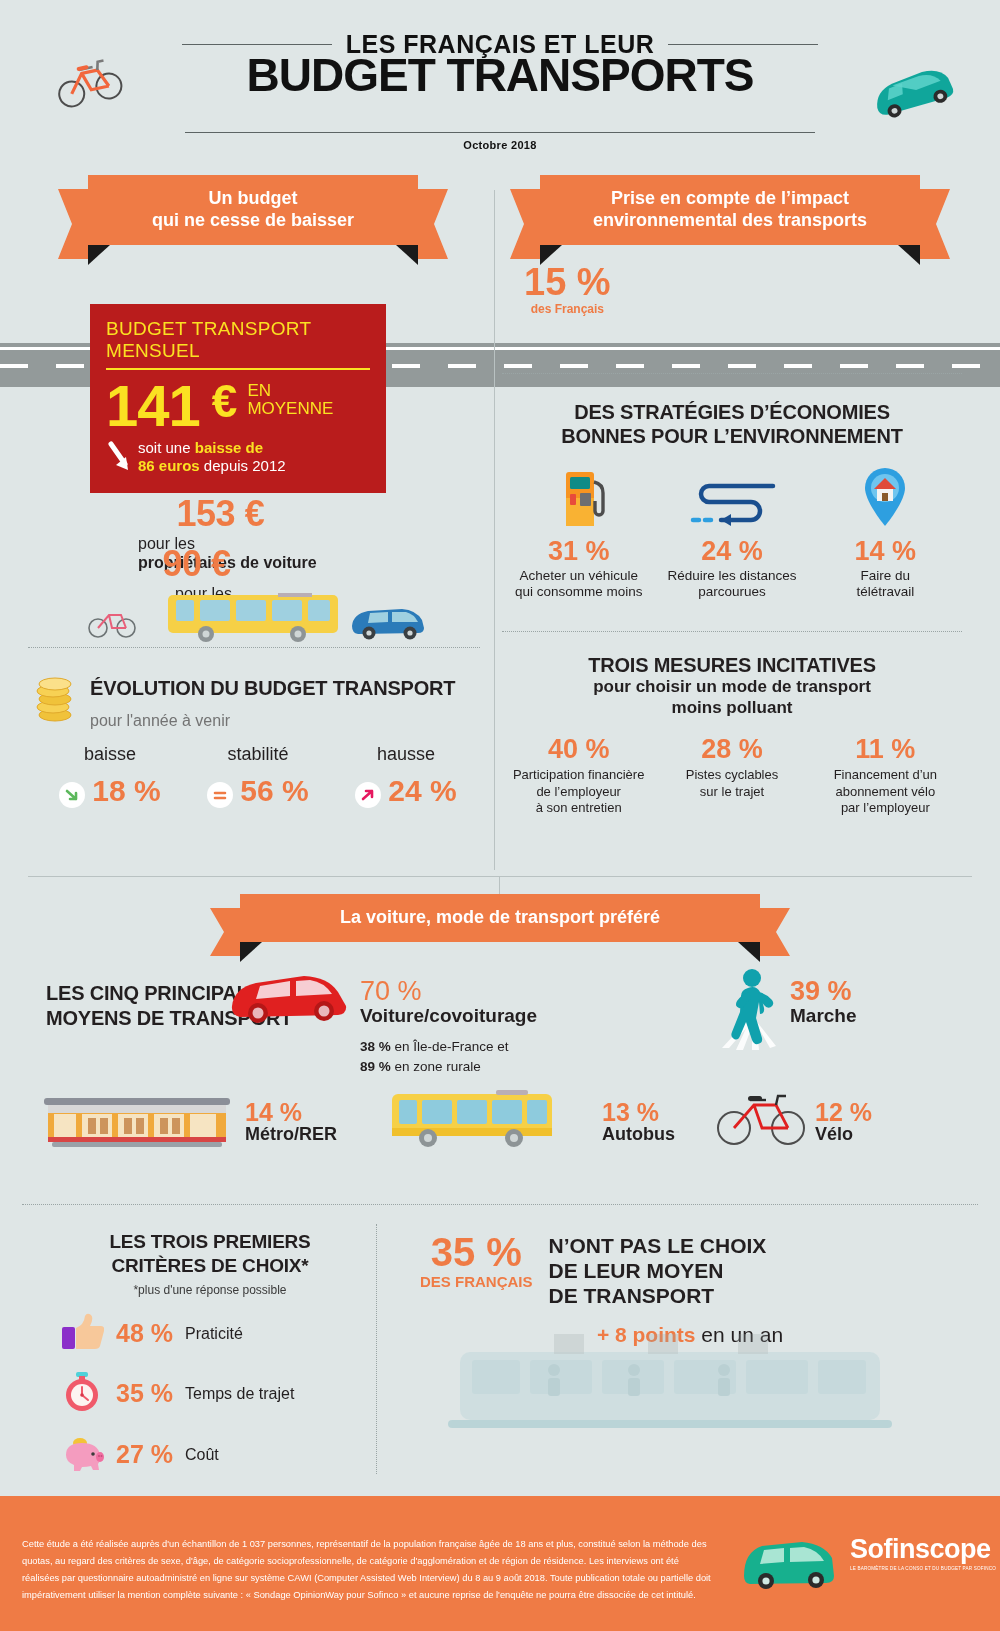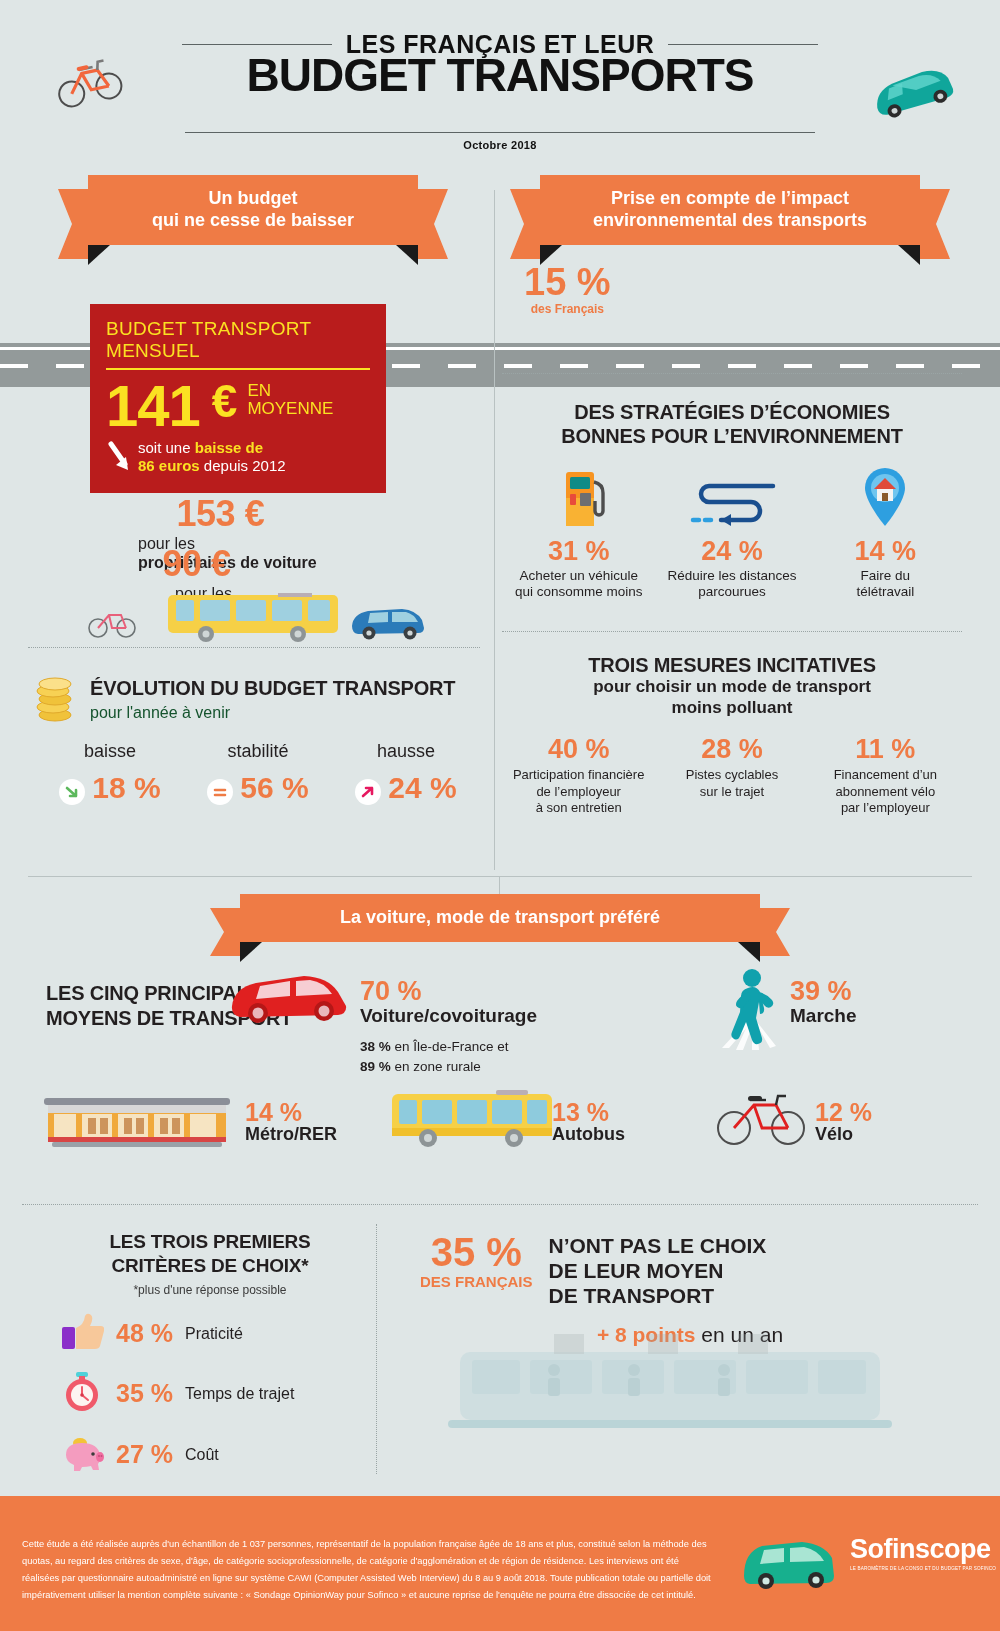--- a/index.html
+++ b/index.html
@@ -102,21 +102,21 @@
   
   .eur-row{display:flex;align-items:center;justify-content:flex-start;flex-direction:column;}
   .eur-big{font-size:36px;font-weight:bold;color:#ef7b45;letter-spacing:-.5px;}
   .eur-lbl{margin-left:14px;font-size:16px;line-height:1.16;color:#231f20;}
   .eur-lbl b{font-weight:bold;}
 
   .dotted{border-top:1.5px dotted #9aa5a5;}
 
   .evo-head{display:flex;align-items:flex-start;gap:12px;}
   .evo-title{font-size:20px;font-weight:bold;letter-spacing:-.2px;}
-  .evo-sub{font-size:16px;color:#14532d;margin-top:4px;}
+  .evo-sub{font-size:16px;color:#737373;margin-top:12px;}
 
   .evo-grid{display:flex;margin-top:14px;}
   .evo-cell{flex:1;text-align:center;}
   .evo-cap{font-size:18px;color:#231f20;}
   .evo-val-row{display:flex;align-items:flex-end;justify-content:center;gap:7px;margin-top:9px;}
   .evo-val{font-size:30px;font-weight:bold;color:#ef7b45;}
   .evo-icon{width:26px;height:26px;border-radius:50%;background:#fff;display:flex;align-items:center;justify-content:center;}
 
   
   .fifteen-row{display:flex;align-items:center;gap:14px;margin-top:34px;padding-left:22px;}
@@ -142,31 +142,31 @@
 
   
   .mid{position:absolute;top:876px;left:0;width:1000px;}
   .mid-rule{position:absolute;top:0;left:28px;right:28px;height:1px;background:#b9c2c2;}
   .mid-tick{position:absolute;top:0;left:499px;width:1px;height:22px;background:#b9c2c2;}
   .mid-banner{position:absolute;top:18px;left:240px;width:520px;}
 
   .five-title{position:absolute;top:105px;left:46px;font-size:20px;font-weight:bold;line-height:1.25;letter-spacing:-.2px;}
 
   .mode-car{position:absolute;top:100px;left:360px;}
-  .mode-car .pct{font-size:27px;font-weight:bold;color:#ef7b45;}
+  .mode-car .pct{font-size:27px;font-weight:normal;color:#ef7b45;}
   .mode-car .lbl{font-size:19px;font-weight:bold;margin-top:-2px;}
   .mode-car .note{font-size:13.5px;margin-top:10px;line-height:1.45;}
   .mode-car .note b{font-weight:bold;}
 
   .mode-walk{position:absolute;top:100px;left:790px;}
   .mode-walk .pct{font-size:27px;font-weight:bold;color:#ef7b45;}
   .mode-walk .lbl{font-size:19px;font-weight:bold;margin-top:-2px;}
 
   .mode-metro{position:absolute;top:222px;left:245px;}
-  .mode-bus{position:absolute;top:222px;left:552px;}
+  .mode-bus{position:absolute;top:222px;left:602px;}
   .mode-bike{position:absolute;top:222px;left:815px;}
   .mode-metro .pct,.mode-bus .pct,.mode-bike .pct{font-size:25px;font-weight:bold;color:#ef7b45;}
   .mode-metro .lbl,.mode-bus .lbl,.mode-bike .lbl{font-size:18px;font-weight:bold;margin-top:-3px;}
 
   
   .bot{position:absolute;top:1204px;left:0;width:1000px;height:280px;}
   .bot-rule{position:absolute;top:0;left:22px;right:22px;border-top:1.5px dotted #9aa5a5;}
   .bot-vdiv{position:absolute;top:20px;left:376px;width:0;height:250px;border-left:1.5px dotted #9aa5a5;}
 
   .crit{position:absolute;top:26px;left:60px;width:300px;}

